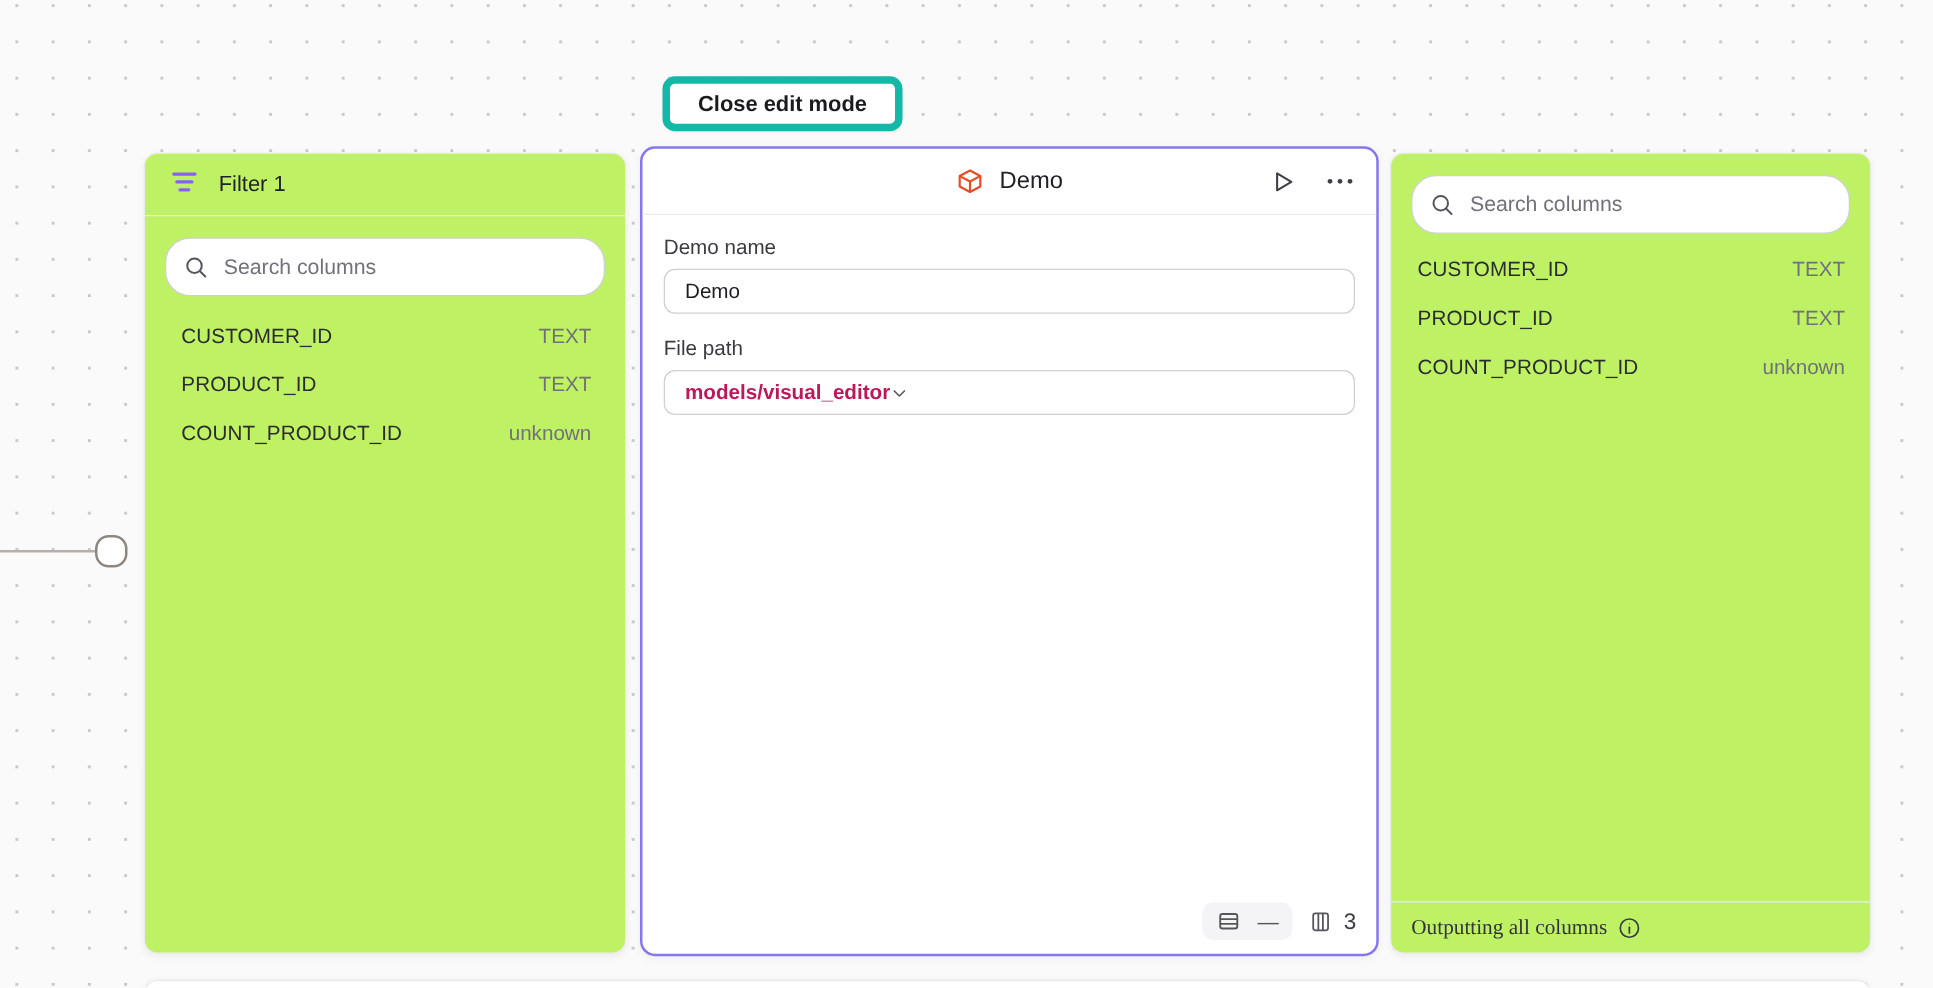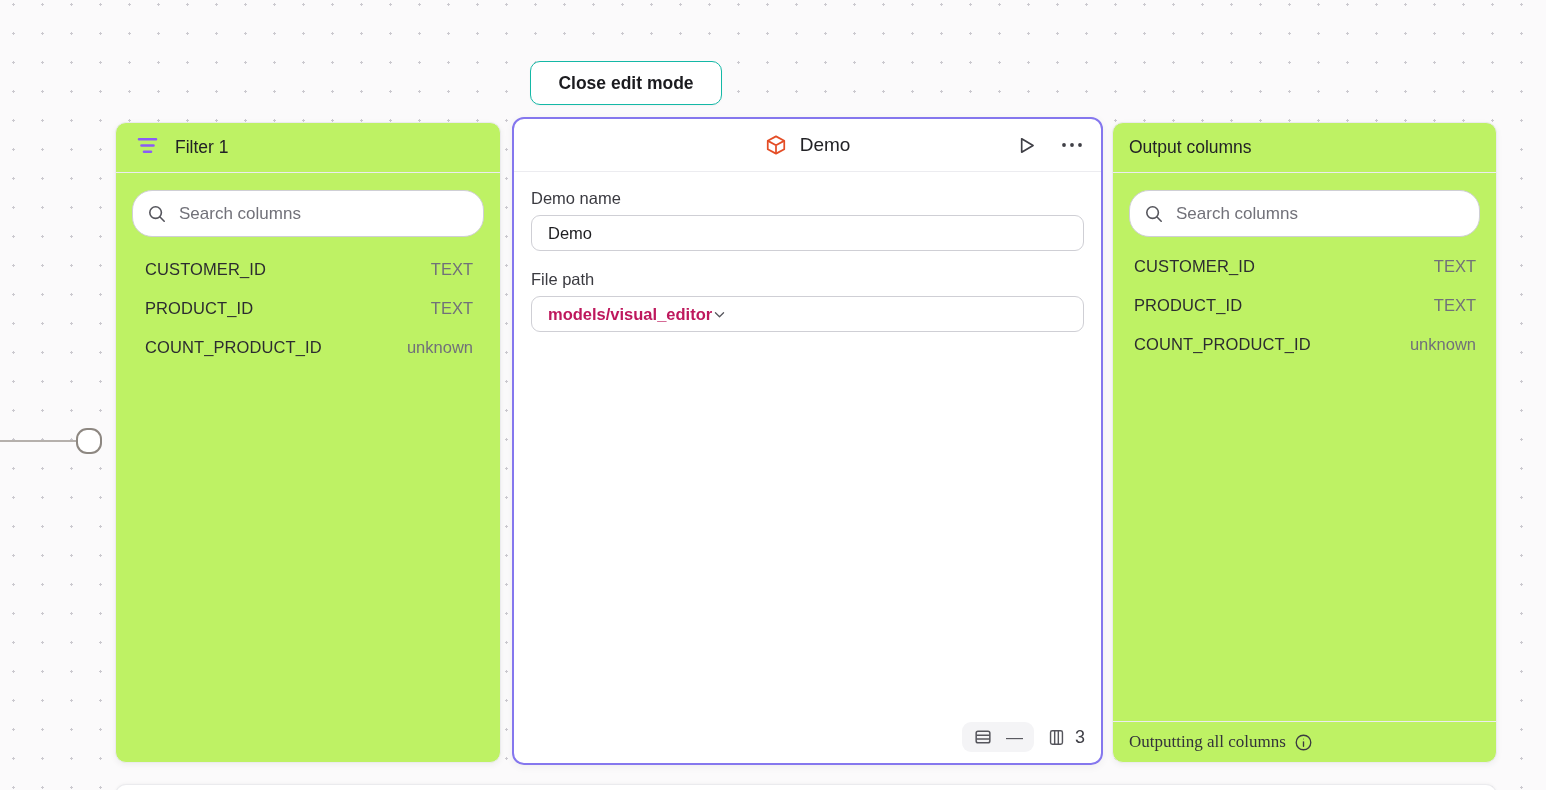--- a/index.html
+++ b/index.html
@@ -11,21 +11,21 @@
     background-image: radial-gradient(circle, #cbc9cf 1.2px, transparent 1.4px);
     background-size: 29px 29px;
     background-position: -1px 19px;
     position: relative;
   }
   .abs { position: absolute; }
 
   
   .close-edit-btn {
     left: 530px; top: 61px; width: 192px; height: 44px;
-    background: #fff; border: 1px solid #14b8a6; border-radius: 10px;
+    background: #fff; border: 6px solid #14b8a6; border-radius: 10px;
     font-family: inherit; font-size: 17.5px; font-weight: 700; color: #1b1b1f;
     box-shadow: 0 1px 2px rgba(0,0,0,.04);
     display: flex; align-items: center; justify-content: center;
     cursor: pointer;
   }
 
   
   .node {
     background: #bef264; border-radius: 11px;
     border: 1px solid #ebebee;
@@ -243,23 +243,20 @@
             <path d="M9.7 3.5v17M14.3 3.5v17"></path>
           </svg>
         </span>
         <span class="stat-count">3</span>
       </div>
     </div>
   </div>
 </div>
 
 <div class="node output-node">
-  <div class="node-header">
-    <span class="node-title">Output columns</span>
-  </div>
   <div class="search-box">
     <span style="display:flex">
       <svg width="20" height="20" viewBox="0 0 20 20" fill="none">
         <circle cx="8.6" cy="8.6" r="5.8" stroke="#55555c" stroke-width="1.6"></circle>
         <path d="M13 13l4.2 4.2" stroke="#55555c" stroke-width="1.6" stroke-linecap="round"></path>
       </svg>
     </span>
     <input type="text" placeholder="Search columns" style="">
   </div>
   <div class="col-list" style="padding-top:0">

